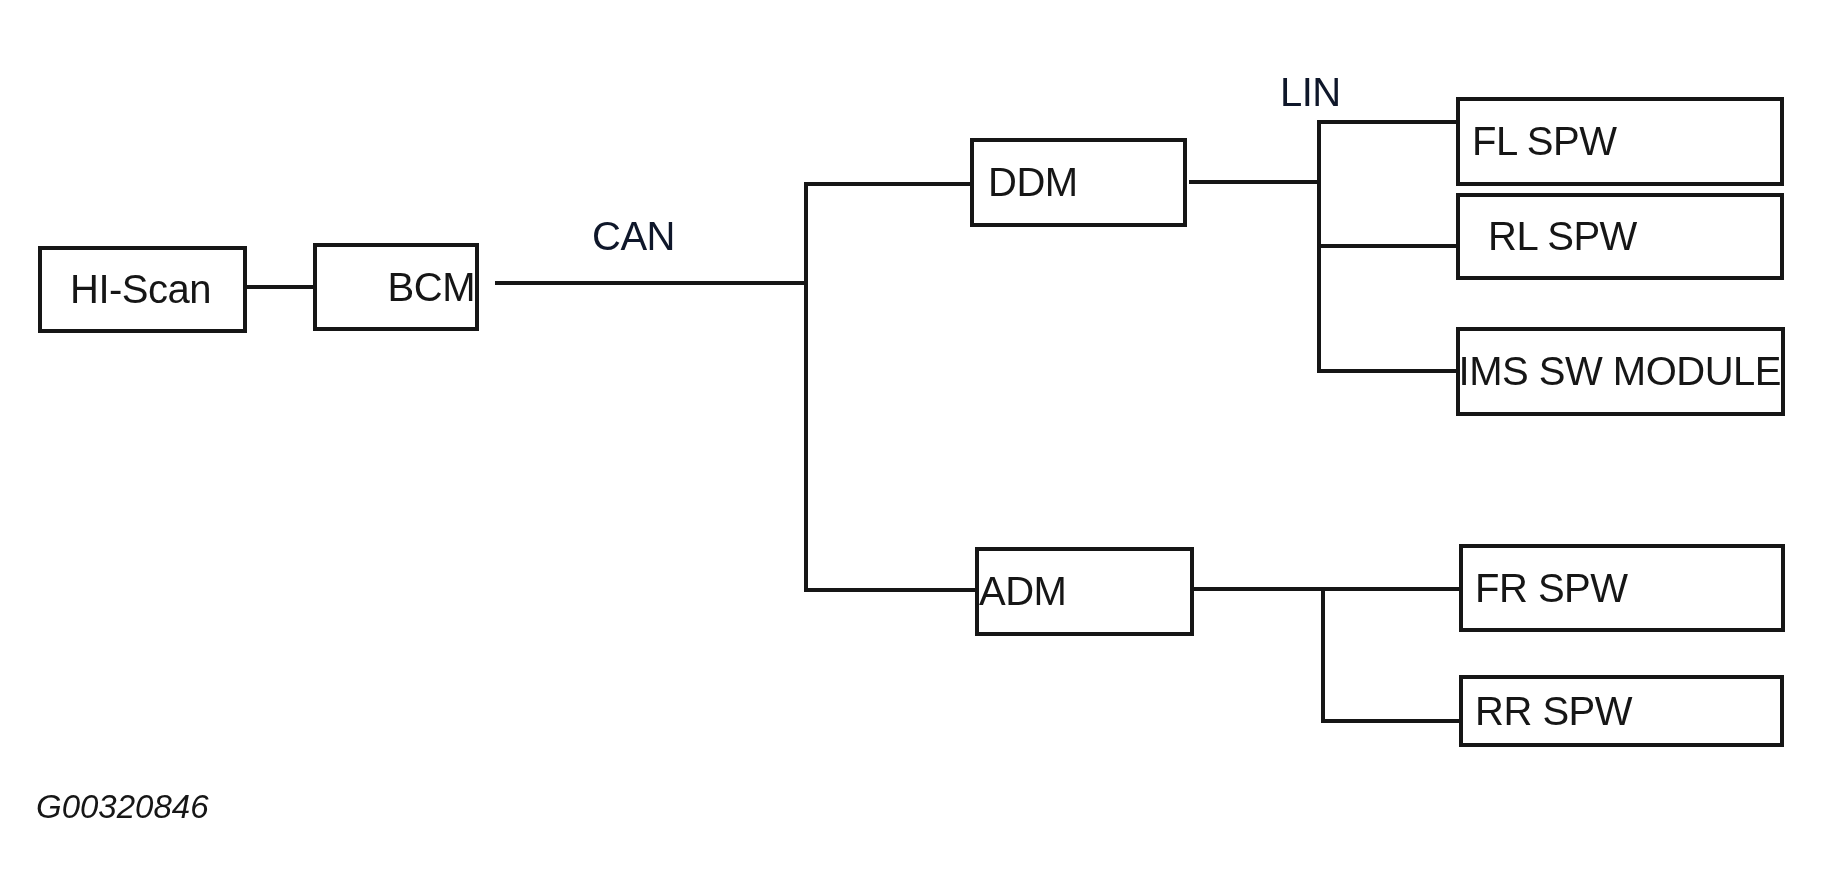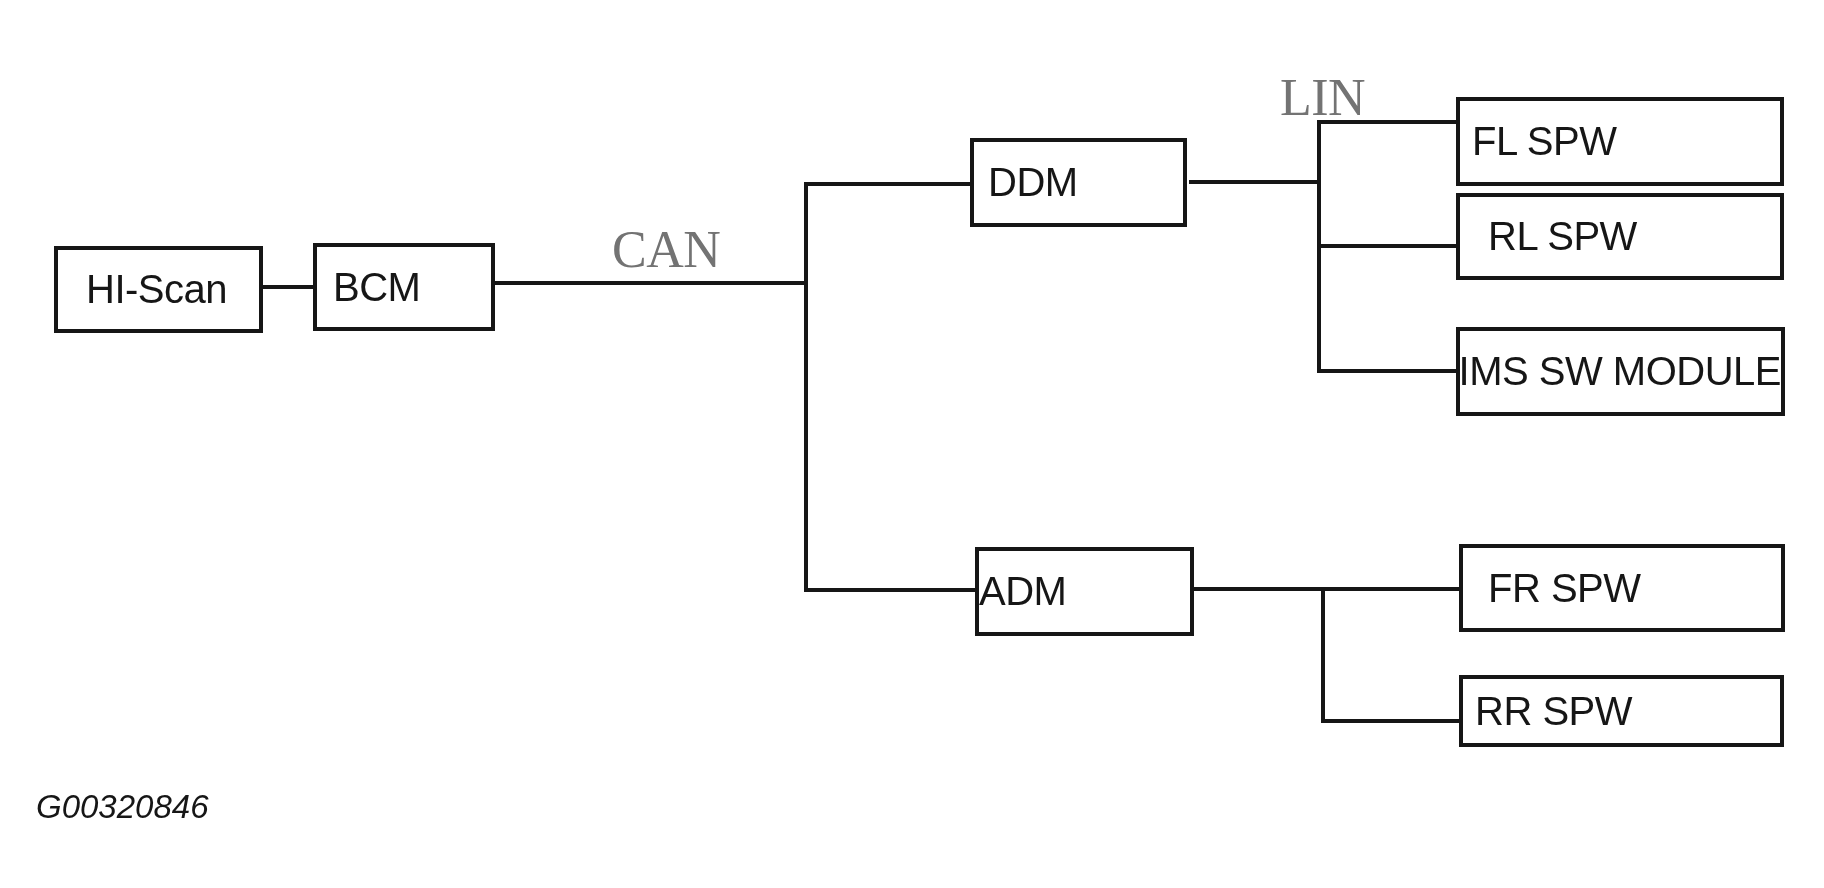--- a/index.html
+++ b/index.html
@@ -27,65 +27,64 @@
     letter-spacing: -0.5px;
     white-space: nowrap;
     color: #161616;
   }
   .line {
     position: absolute;
     background: #161616;
   }
   .bus-label {
     position: absolute;
-    font-size: 52px;
+    font-size: 40px;
     letter-spacing: -0.5px;
     line-height: 1;
-    color: #737373;
+    color: #0f172a;
     white-space: nowrap;
-    font-family: Liberation Serif, serif;
   }
   .figure-id {
     position: absolute;
     font-size: 33px;
     letter-spacing: 0px;
     line-height: 1;
     color: #161616;
     white-space: nowrap;
     font-style: italic;
   }
 
   
-  .n-hiscan { left: 54px;  top: 246px; width: 209px; height: 87px; padding-left: 28px; }
-  .n-bcm    { left: 313px; top: 243px; width: 182px; height: 88px; padding-left: 16px; }
+  .n-hiscan { left: 38px;  top: 246px; width: 209px; height: 87px; padding-left: 28px; }
+  .n-bcm    { left: 313px; top: 243px; width: 166px; height: 88px; padding-left: 16px; justify-content: flex-end; }
   .n-ddm    { left: 970px; top: 138px; width: 217px; height: 89px; padding-left: 14px; }
   .n-adm    { left: 975px; top: 547px; width: 219px; height: 89px; }
   .n-fl     { left: 1456px; top: 77px;  width: 328px; height: 89px; padding-left: 12px; margin-top: 20px; }
   .n-rl     { left: 1456px; top: 193px; width: 328px; height: 87px; padding-left: 28px; }
   .n-ims    { left: 1456px; top: 327px; width: 329px; height: 89px; padding-left: 11px; justify-content: flex-end; }
-  .n-fr     { left: 1459px; top: 544px; width: 326px; height: 88px; padding-left: 25px; }
+  .n-fr     { left: 1459px; top: 544px; width: 326px; height: 88px; padding-left: 12px; }
   .n-rr     { left: 1459px; top: 675px; width: 325px; height: 72px; padding-left: 12px; }
 
   
   .l-hiscan-bcm   { left: 247px;  top: 285px; width: 66px;  height: 4px; }
   .l-can          { left: 495px;  top: 281px; width: 311px; height: 4px; }
   .l-trunk-v      { left: 804px;  top: 182px; width: 4px;   height: 410px; }
   .l-trunk-ddm    { left: 806px;  top: 182px; width: 166px; height: 4px; }
   .l-ddm-lin      { left: 1189px; top: 180px; width: 132px; height: 4px; }
   .l-lin-v        { left: 1317px; top: 120px; width: 4px;   height: 253px; }
   .l-lin-fl       { left: 1319px; top: 120px; width: 139px; height: 4px; }
   .l-lin-rl       { left: 1319px; top: 244px; width: 139px; height: 4px; }
   .l-lin-ims      { left: 1319px; top: 369px; width: 139px; height: 4px; }
   .l-trunk-adm    { left: 806px;  top: 588px; width: 171px; height: 4px; }
   .l-adm-fr       { left: 1194px; top: 587px; width: 267px; height: 4px; }
   .l-adm-branch-v { left: 1321px; top: 587px; width: 4px;   height: 136px; }
   .l-branch-rr    { left: 1323px; top: 719px; width: 138px; height: 4px; }
 
   
-  .bl-can { left: 592px;  top: 224px; margin-left: 20px; }
+  .bl-can { left: 592px;  top: 216px; }
   .bl-lin { left: 1280px; top: 72px; }
   .fig-id { left: 36px;   top: 790px; }
 </style>
 </head>
 <body>
 
 <div class="canvas">
 
   <div class="line l-hiscan-bcm"></div>
   <div class="line l-can"></div>

